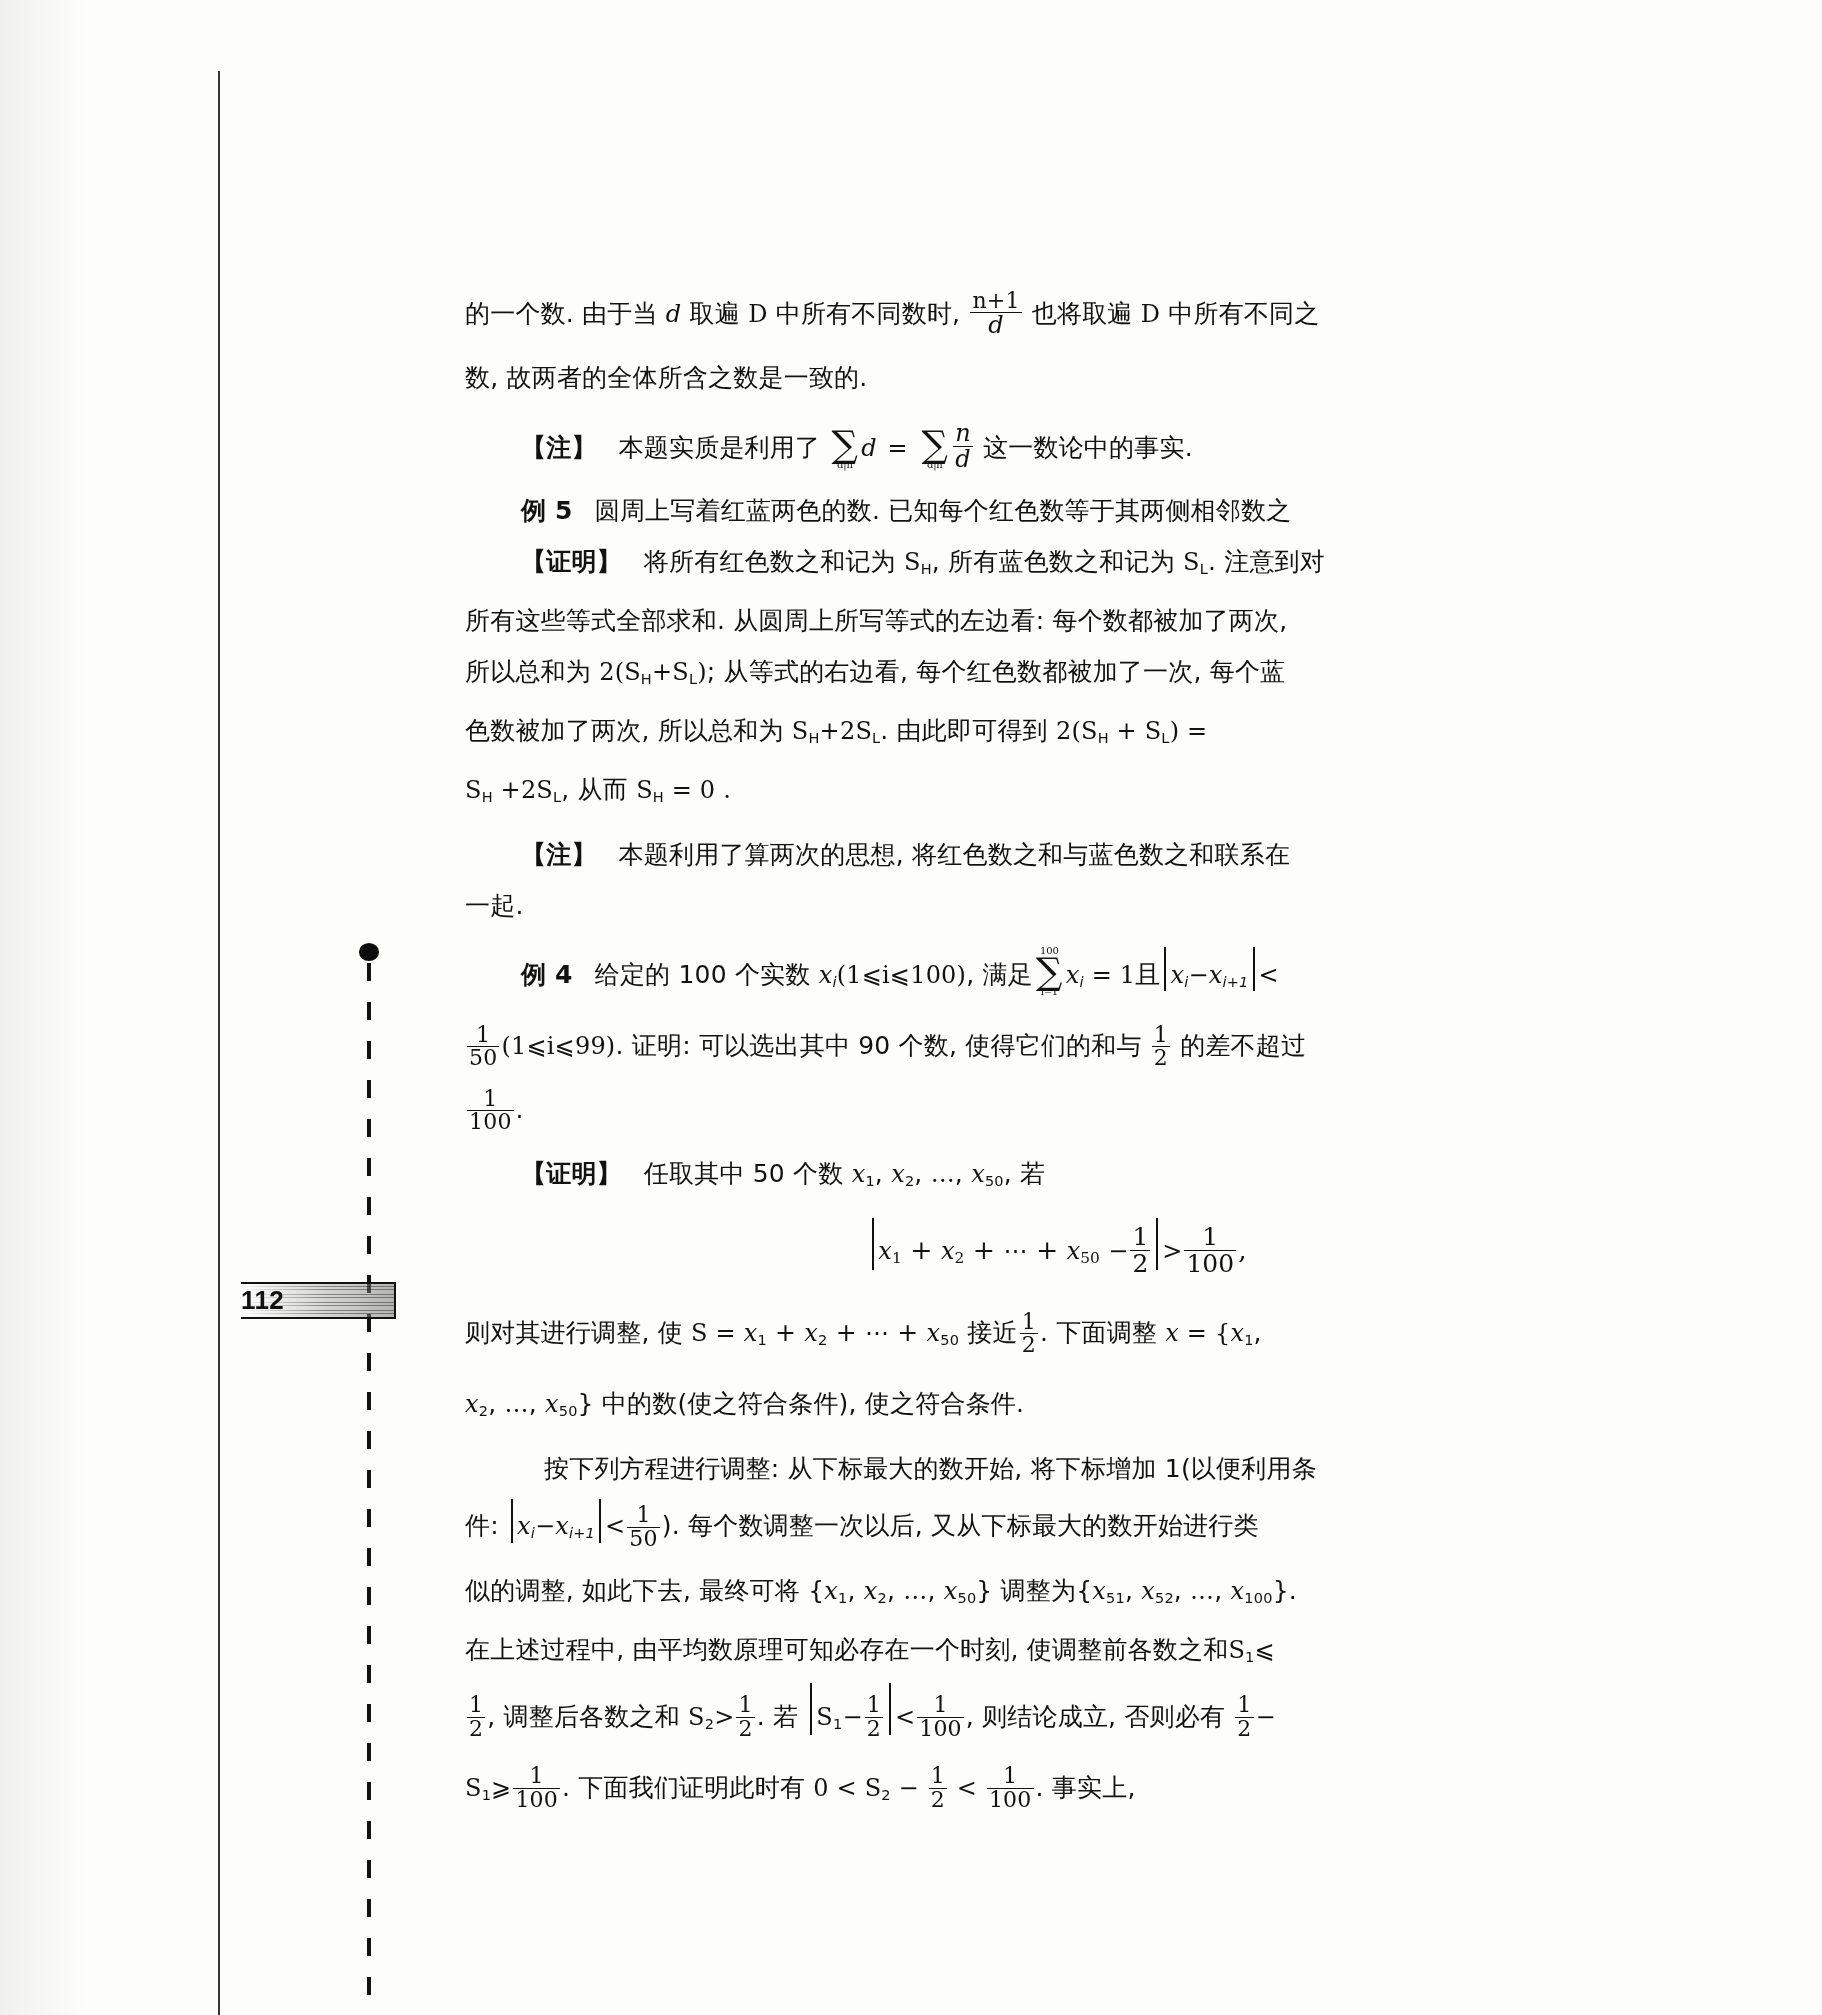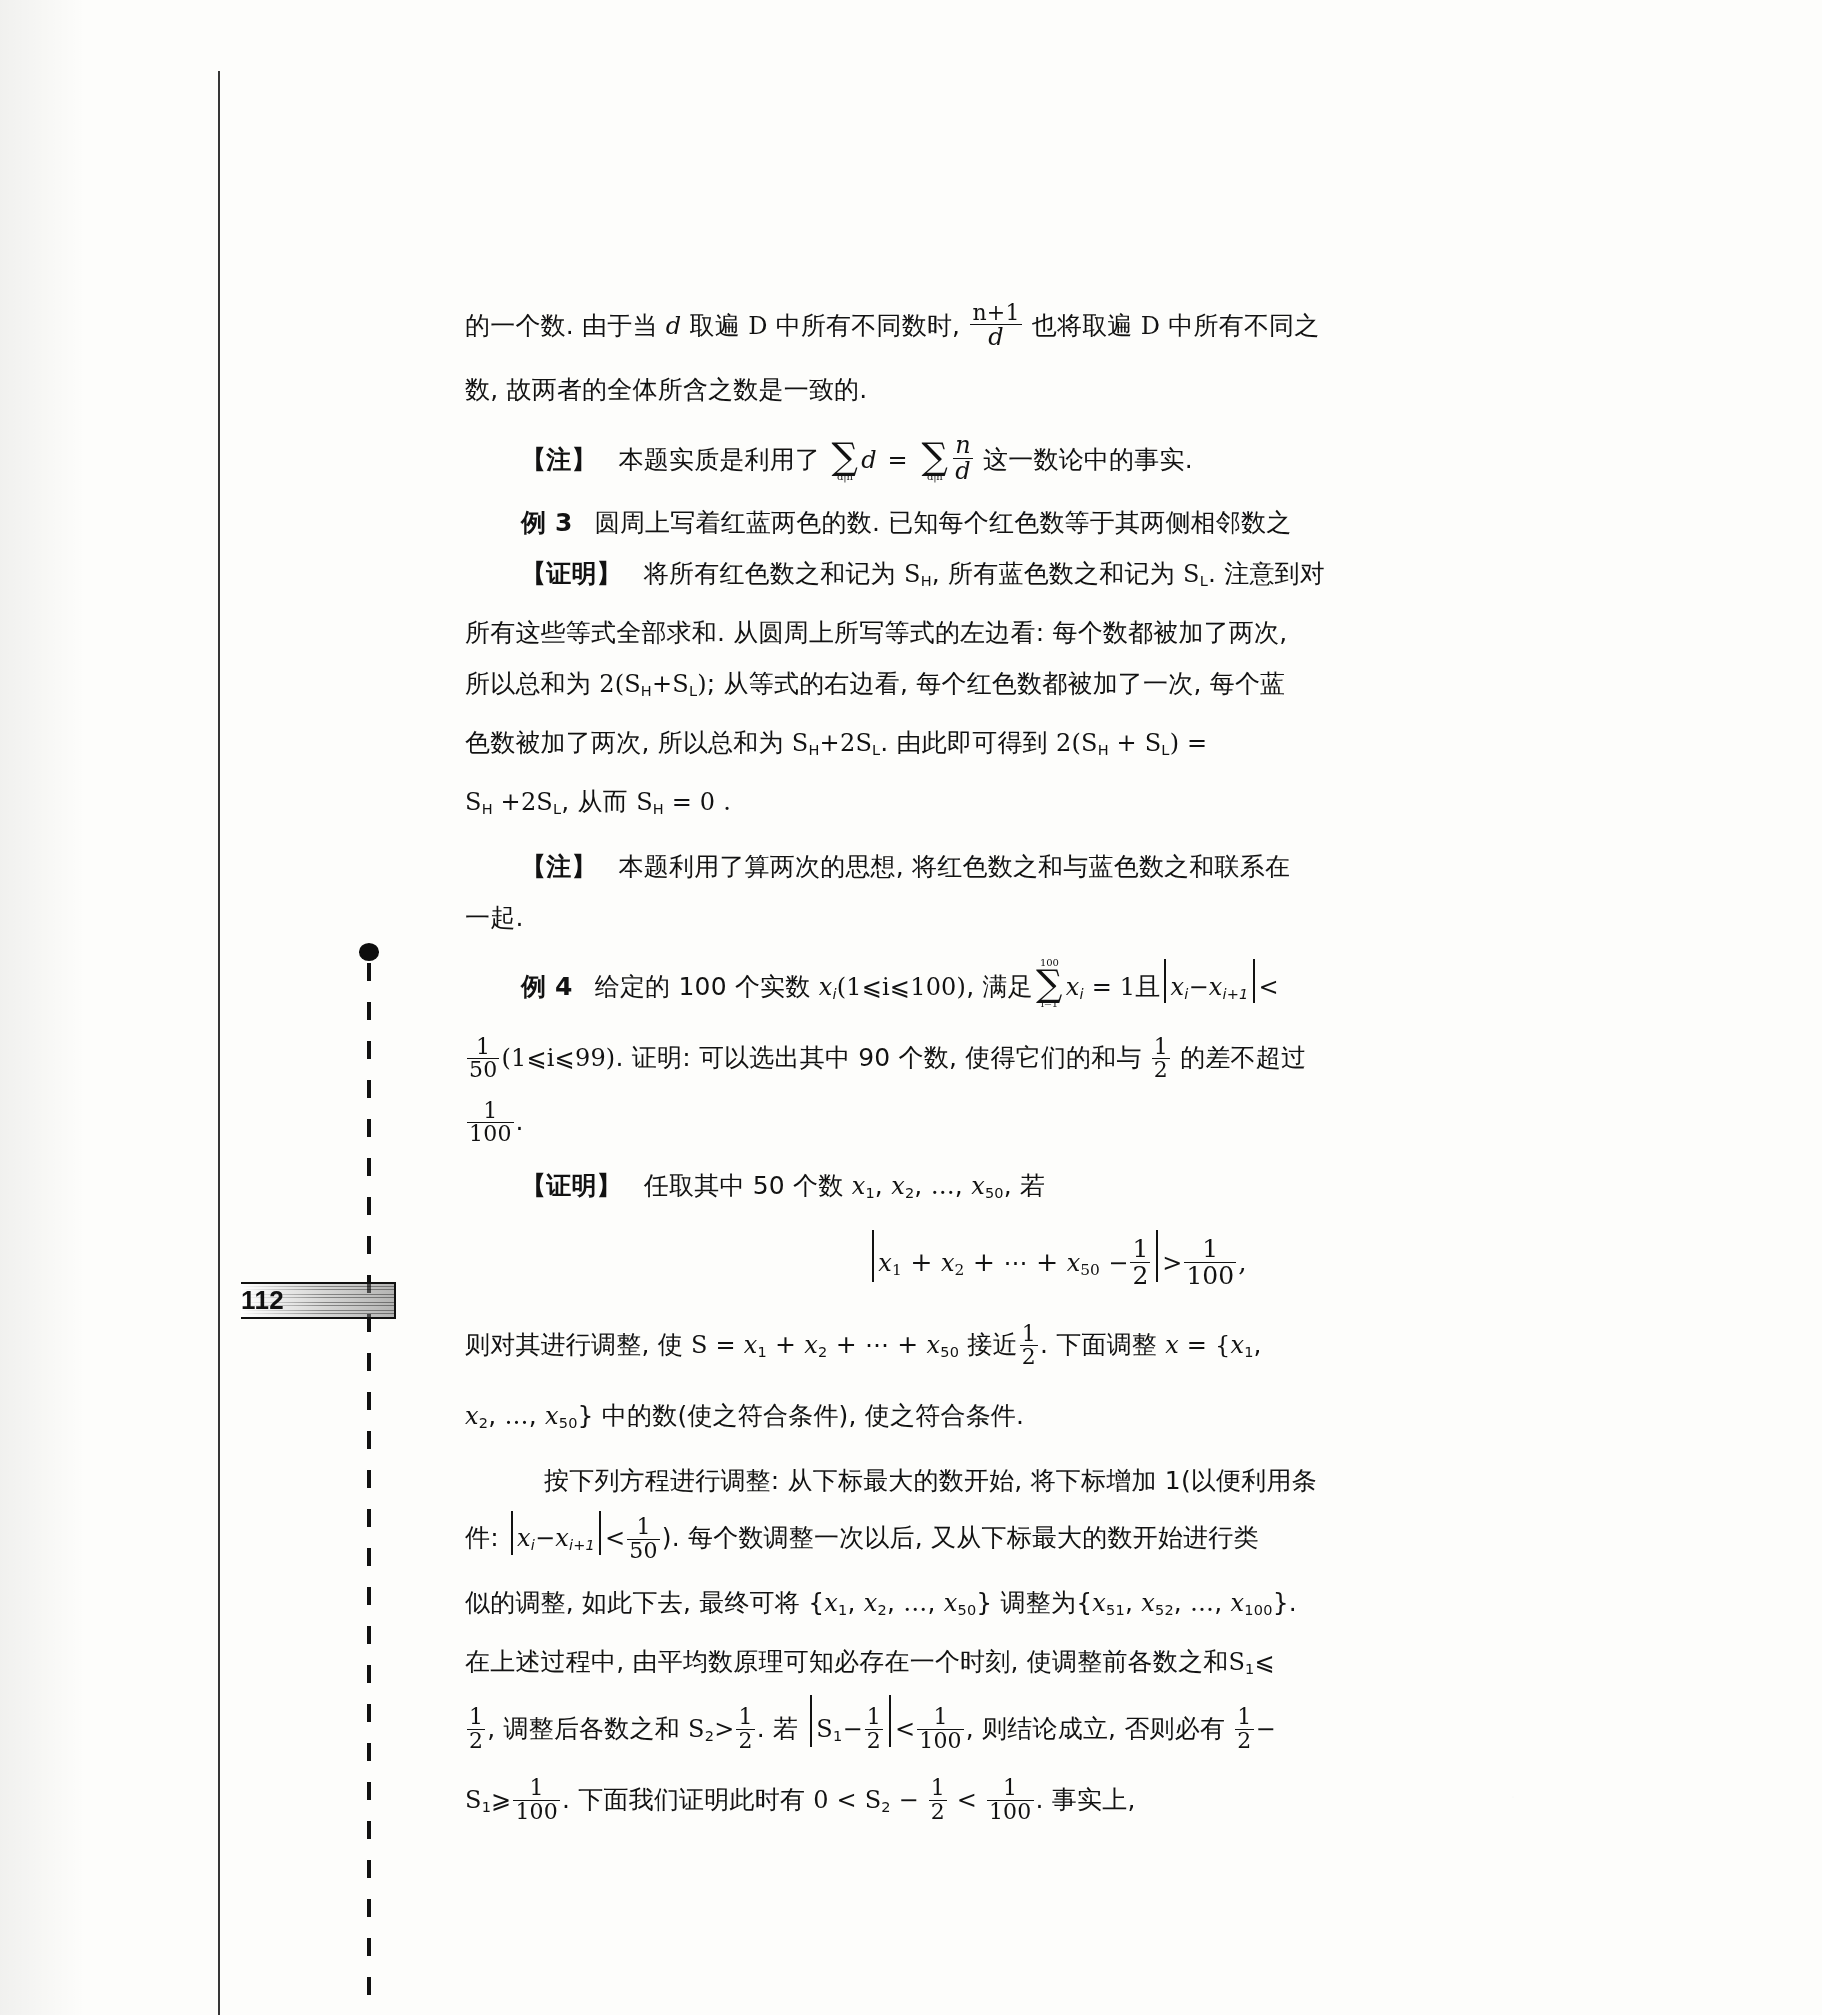--- a/index.html
+++ b/index.html
@@ -109,21 +109,20 @@
     z-index: 2;
   }
 
   
   .col {
     position: absolute;
     left: 465px;
     top: 282px;
     width: 1185px;
     color: #121212;
-    margin-top: 12px;
   }
   .ln {
     font-size: 25px;
     line-height: 51px;
     letter-spacing: 0.2px;
     white-space: nowrap;
     font-family: "DejaVu Sans", "Liberation Sans", sans-serif;
     font-weight: 500;
   }
   .ln.tall { line-height: 64px; }
@@ -249,21 +248,21 @@
 
     <div class="gap-sm"></div>
 
     <div class="ln tall indent">
       <span class="label">【注】</span><span class="sp"></span><span>本题实质是利用了 </span><span class="sum"><span class="glyph">∑</span><span class="lim">d|n</span></span><span class="math">d</span><span class="sp-sm"></span><span class="mathup">=</span><span class="sp-sm"></span><span class="sum"><span class="glyph">∑</span><span class="lim">d|n</span></span><span class="frac"><span class="t math">n</span><span class="b math">d</span></span><span> 这一数论中的事实.</span>
     </div>
 
     <div class="gap-sm"></div>
 
     <div class="ln indent">
-      <span class="exlabel">例 3</span><span class="sp"></span><span>圆周上写着红蓝两色的数. 已知每个红色数等于其两侧相邻数之</span>
+      <span class="exlabel">例 5</span><span class="sp"></span><span>圆周上写着红蓝两色的数. 已知每个红色数等于其两侧相邻数之</span>
     </div>
 
     <div class="ln indent">
       <span class="label">【证明】</span><span class="sp"></span><span>将所有红色数之和记为 </span><span class="mathup">S</span><sub class="up">H</sub><span>, 所有蓝色数之和记为 </span><span class="mathup">S</span><sub class="up">L</sub><span>. 注意到对</span>
     </div>
     <div class="ln">
       <span>所有这些等式全部求和. 从圆周上所写等式的左边看: 每个数都被加了两次,</span>
     </div>
     <div class="ln">
       <span>所以总和为 </span><span class="mathup">2(S</span><sub class="up">H</sub><span class="mathup">+S</span><sub class="up">L</sub><span class="mathup">)</span><span>; 从等式的右边看, 每个红色数都被加了一次, 每个蓝</span>

